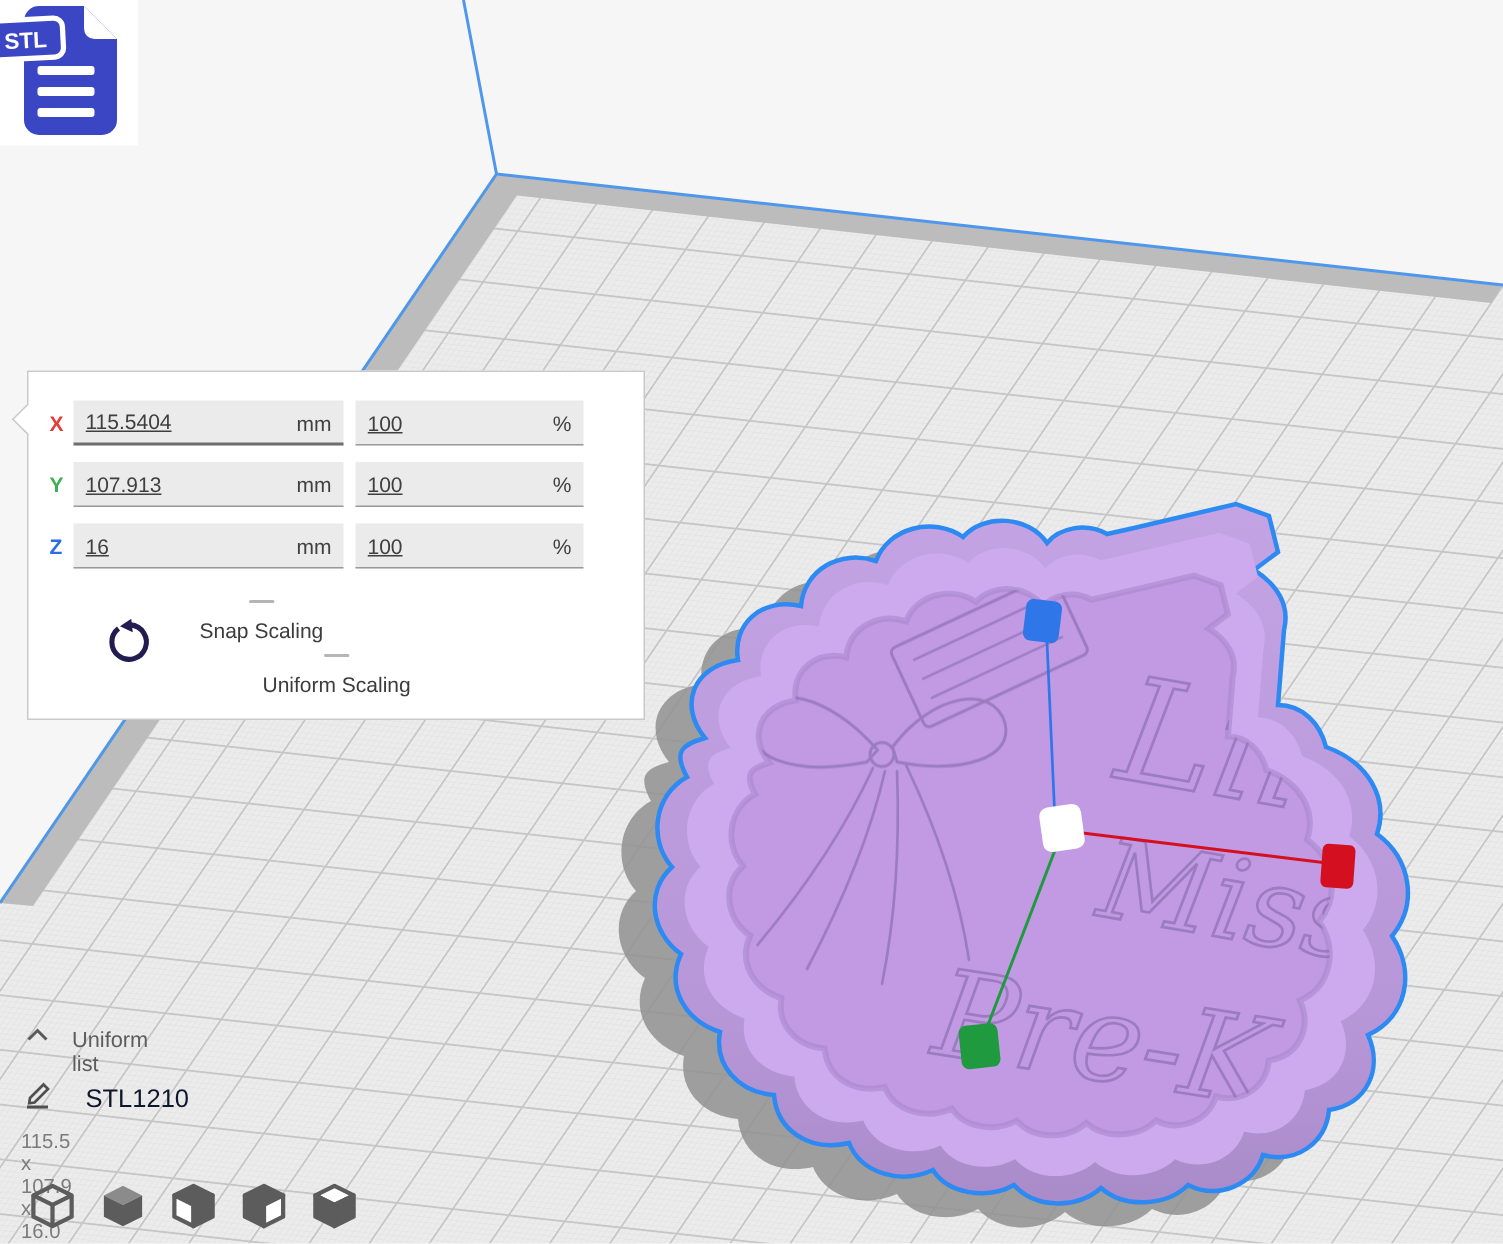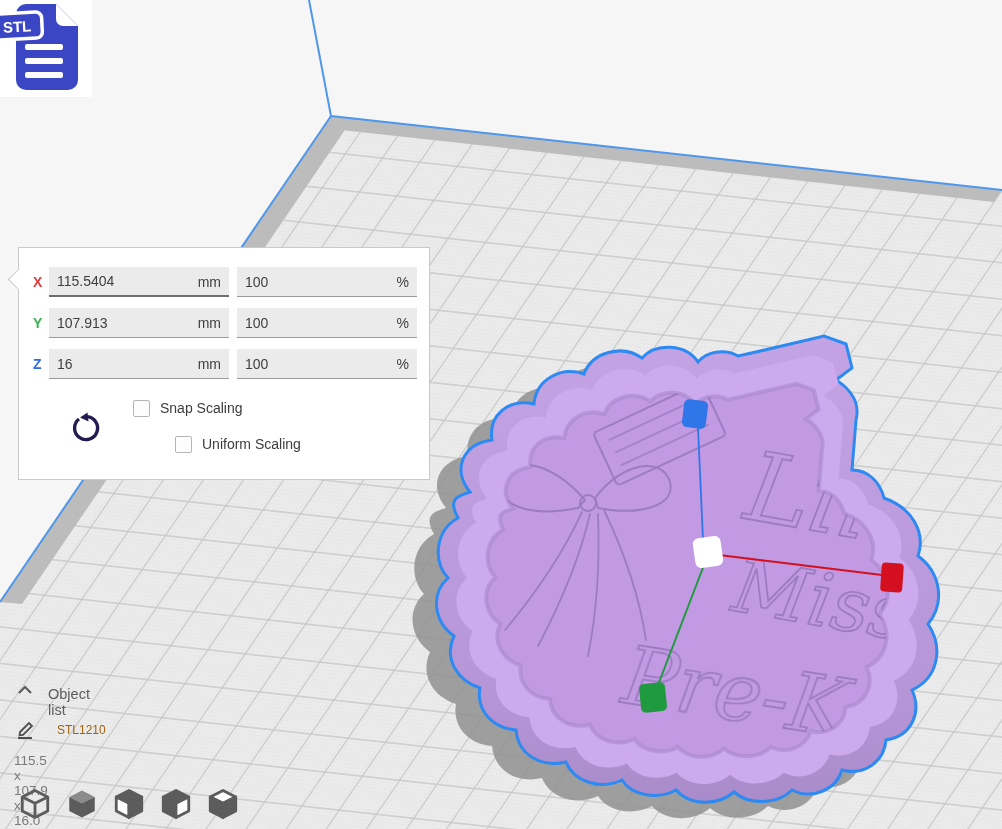--- a/index.html
+++ b/index.html
@@ -17,38 +17,38 @@
   .panel-notch{position:absolute;left:-8px;top:24px;width:14px;height:14px;background:#ffffff;
       border-left:1px solid #c9c9c9;border-bottom:1px solid #c9c9c9;transform:rotate(45deg);}
   .axis-row{position:absolute;left:0;width:100%;height:30px;}
   .axis-row.r0{top:19px;} .axis-row.r1{top:60px;} .axis-row.r2{top:101px;}
   .axis-label{position:absolute;left:14px;top:7px;font-size:14px;font-weight:bold;}
   .axis-label.x{color:var(--axis_x_label,#e23c3c);}
   .axis-label.y{color:var(--axis_y_label,#3bb154);}
   .axis-label.z{color:var(--axis_z_label,#2d6ce5);}
   .field{position:absolute;top:0;height:30px;background:#ebebeb;border-bottom:1px solid #9a9a9a;box-sizing:border-box;}
   .field.size{left:30px;width:180px;}
-  .field.pct{left:218px;width:180px;}
+  .field.pct{left:218px;width:152px;}
   .field.focused{border-bottom:2px solid #6e6e6e;}
   .field input{width:100%;height:100%;border:none;background:transparent;outline:none;
-      font-family:"Liberation Sans",sans-serif;font-size:14px;color:#3f3f3f;padding:0 32px 0 8px;box-sizing:border-box;}
+      font-family:"Liberation Sans",sans-serif;font-size:14px;color:#3f3f3f;padding:0 32px 0 8px;box-sizing:border-box;text-decoration:underline;}
   .unit{position:absolute;right:8px;top:7px;font-size:14px;color:#404040;pointer-events:none;}
   .reset-btn{position:absolute;left:50px;top:164px;width:34px;height:34px;background:none;border:none;cursor:pointer;padding:0;}
-  .chk-row{position:absolute;left:114px;height:18px;display:flex;align-items:flex-start;gap:10px;}
+  .chk-row{position:absolute;left:114px;height:18px;display:flex;align-items:center;gap:10px;flex-direction:column;}
   .chk-row.c0{top:152px;} .chk-row.c1{top:188px;padding-left:42px;}
   .chk-row input[type=checkbox]{appearance:none;-webkit-appearance:none;width:17px;height:17px;margin:0;
       border:1px solid #b5b5b5;border-radius:2px;background:#fdfdfd;}
   .chk-row label{font-size:14px;color:#3c3c3c;}
 
   
   .objectlist{position:absolute;left:0;top:680px;z-index:4;}
   .ol-toggle{position:absolute;left:16px;top:4px;width:18px;height:14px;background:none;border:none;padding:0;cursor:pointer;}
   .ol-title{position:absolute;left:48px;top:6px;font-size:14.5px;color:#5d5d5d;}
   .ol-edit{position:absolute;left:15px;top:38px;width:22px;height:22px;background:none;border:none;padding:0;cursor:pointer;}
-  .ol-item{position:absolute;left:57px;top:43px;font-size:12px;color:#a16207;}
+  .ol-item{position:absolute;left:57px;top:43px;font-size:17px;color:#0f172a;}
   .ol-dims{position:absolute;left:14px;top:73px;font-size:13.5px;color:#7b7b7b;}
   .view-toolbar{position:absolute;left:18px;top:786px;display:flex;gap:13px;z-index:4;}
   .view-btn{width:34px;height:36px;background:none;border:none;padding:0;cursor:pointer;}
 </style>
 </head>
 <body>
 
 <div class="viewport">
 
   <svg class="scene" width="1002" height="829" viewBox="0 0 1002 829">
@@ -200,21 +200,21 @@
       <label for="uniform">Uniform Scaling</label>
     </div>
   </div>
 
   <div class="objectlist">
     <button class="ol-toggle">
       <svg width="18" height="12" viewBox="0 0 18 12">
         <polyline points="3,9 9,3 15,9" fill="none" stroke="#5a5a5a" stroke-width="2"></polyline>
       </svg>
     </button>
-    <span class="ol-title">Object list</span>
+    <span class="ol-title">Uniform list</span>
     <button class="ol-edit">
       <svg width="22" height="22" viewBox="0 0 22 22">
         <path d="M5,14 L14,5 L17,8 L8,17 L4.5,17.5 Z" fill="none" stroke="#4f4f4f" stroke-width="1.8"></path>
         <line x1="3" y1="20" x2="17" y2="20" stroke="#4f4f4f" stroke-width="2"></line>
       </svg>
     </button>
     <span class="ol-item">STL1210</span>
     <span class="ol-dims">115.5 x 107.9 x 16.0 mm</span>
   </div>
 

